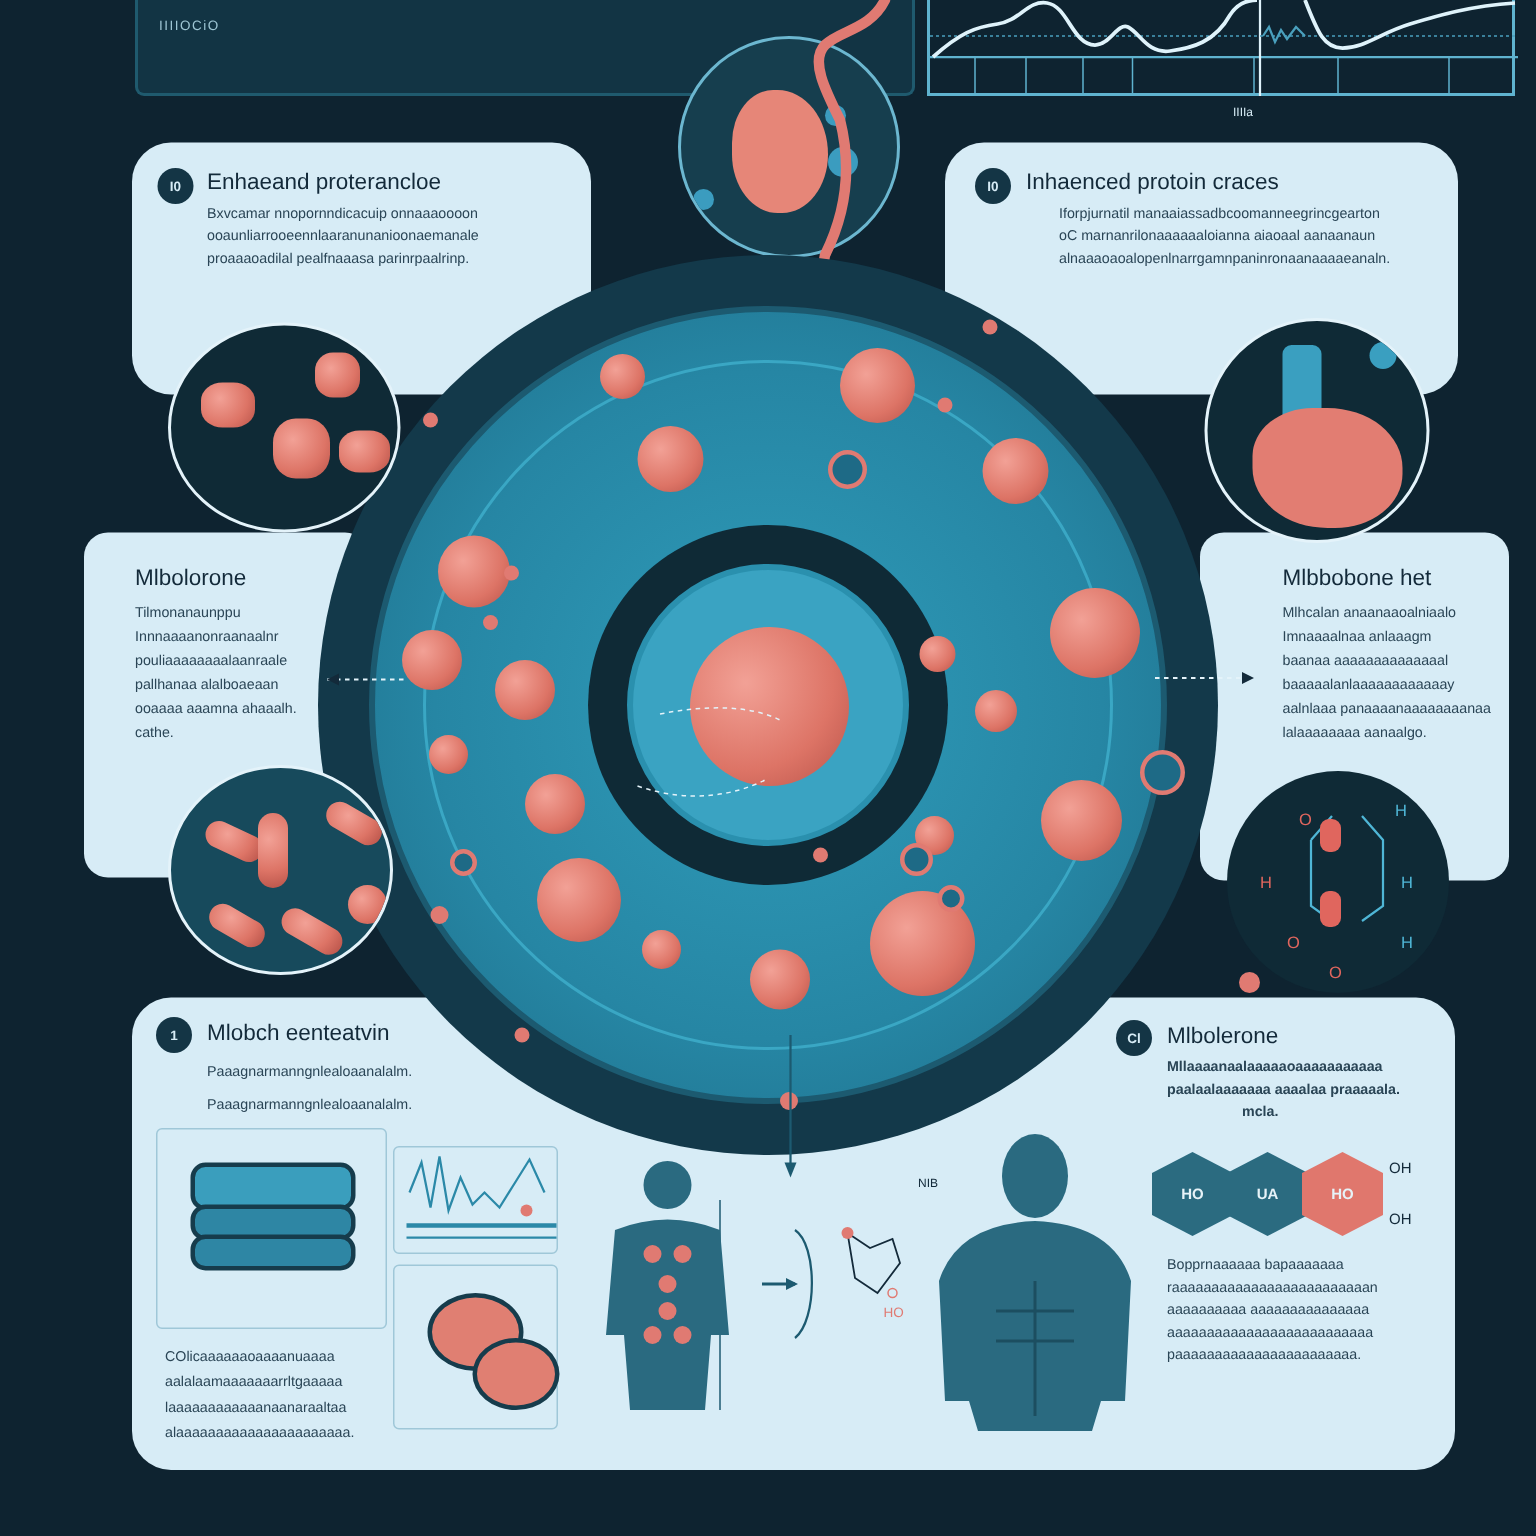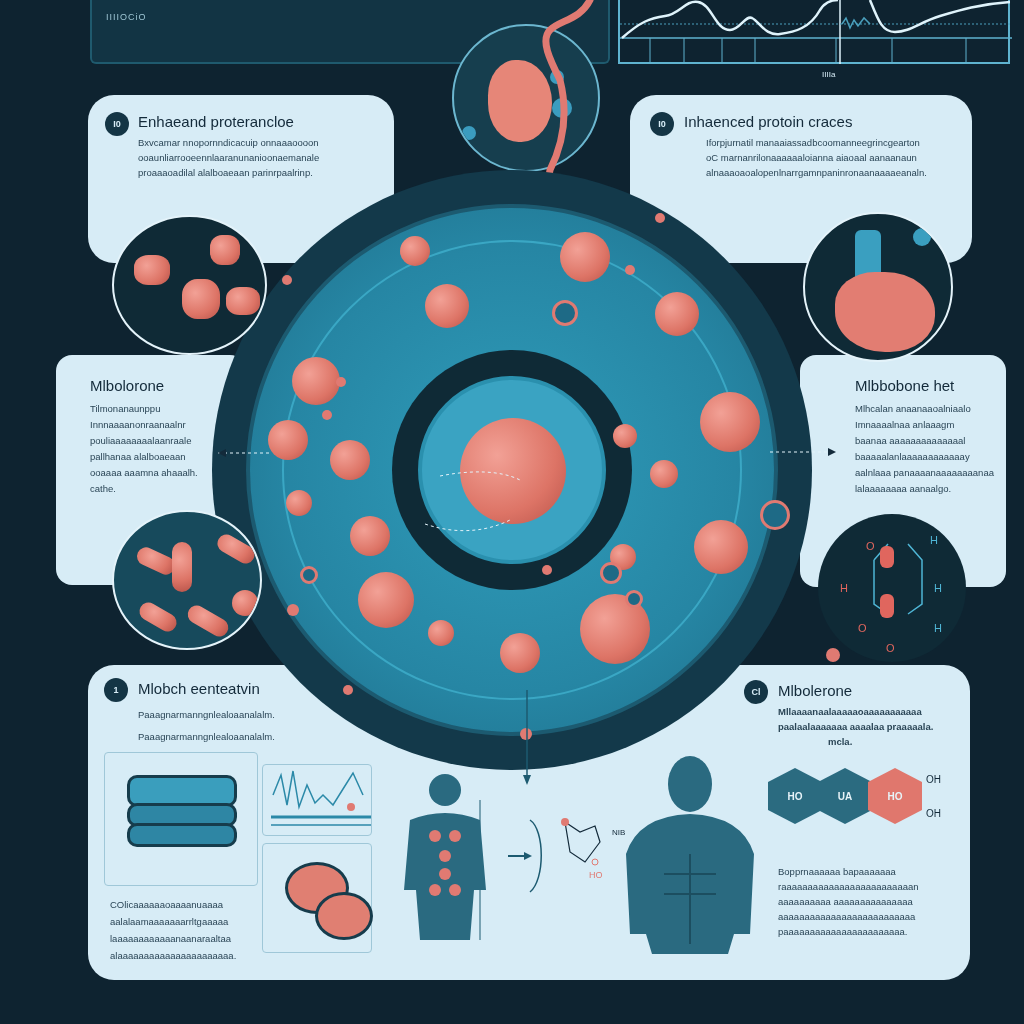--- a/index.html
+++ b/index.html
@@ -55,21 +55,21 @@
 <svg class="abs" style="left:520px;top:0" width="80" height="230">
   <path d="M70 0 C60 20,40 20,30 30 C20 40,30 60,40 80 C50 120,40 150,30 170 C25 190,40 210,30 228" fill="none" stroke="#e07a72" stroke-width="7" stroke-linecap="round"></path>
 </svg>
 
 <div class="panel" style="left:88px;top:95px;width:306px;height:168px;">
   <div class="badge" style="left:17px;top:17px;">I0</div>
   <div class="h" style="left:50px;top:18px;">Enhaeand proterancloe</div>
   <div class="p" style="left:50px;top:40px;">
     <div>Bxvcamar nnopornndicacuip onnaaaoooon</div>
     <div>ooaunliarrooeennlaaranunanioonaemanale</div>
-    <div>proaaaoadilal alalboaeaan parinrpaalrinp.</div>
+    <div>proaaaoadilal pealfnaaasa parinrpaalrinp.</div>
   </div>
 </div>
 
 <div class="panel" style="left:630px;top:95px;width:342px;height:168px;">
   <div class="badge" style="left:20px;top:17px;">I0</div>
   <div class="h" style="left:54px;top:18px;">Inhaenced protoin craces</div>
   <div class="p" style="left:54px;top:40px;margin-left:22px;">
     <div>Iforpjurnatil manaaiassadbcoomanneegrincgearton</div>
     <div>oC marnanrilonaaaaaaloianna aiaoaal aanaanaun</div>
     <div>alnaaaoaoalopenlnarrgamnpaninronaanaaaaeanaln.</div>
@@ -238,33 +238,33 @@
   <path d="M10 10 L25 20 L40 14 L45 30 L30 50 L15 40 Z" fill="none" stroke="#132a3a" stroke-width="1.2"></path>
   <circle cx="10" cy="10" r="4" fill="#e07a72"></circle>
   <circle cx="40" cy="50" r="3" fill="none" stroke="#e07a72"></circle>
   <text x="34" y="66" fill="#e07a72" font-size="9" font-family="Liberation Sans, sans-serif">HO</text>
 </svg>
 <svg class="abs" style="left:618px;top:744px" width="140" height="210">
   <ellipse cx="72" cy="40" rx="22" ry="28" fill="#2a6a80"></ellipse>
   <path d="M8 110 Q20 72 72 70 Q124 72 136 110 L132 190 L116 190 L110 210 L34 210 L28 190 L12 190 Z" fill="#2a6a80"></path>
   <path d="M46 130 L98 130 M46 150 L98 150 M72 110 L72 200" stroke="#1c4e60" stroke-width="2"></path>
 </svg>
-<div class="abs" style="left:612px;top:828px;font-size:8px;color:#132a3a;">NIB</div>
+<div class="abs" style="left:612px;top:784px;font-size:8px;color:#132a3a;">NIB</div>
 
 <div class="badge" style="left:744px;top:680px;">Cl</div>
 <div class="h" style="left:778px;top:682px;">Mlbolerone</div>
 <div class="p" style="left:778px;top:704px;line-height:15px;font-weight:bold;">
   <div>Mllaaaanaalaaaaaoaaaaaaaaaaa</div>
   <div>paalaalaaaaaaa aaaalaa praaaaala.</div>
   <div style="padding-left:50px;">mcla.</div>
 </div>
 <div class="hex" style="left:768px;top:768px;background:#2b6b80;">HO</div>
 <div class="hex" style="left:818px;top:768px;background:#2b6b80;">UA</div>
 <div class="hex" style="left:868px;top:768px;background:#e0776d;">HO</div>
 <div class="abs" style="left:926px;top:774px;font-size:10px;color:#132a3a;">OH</div>
 <div class="abs" style="left:926px;top:808px;font-size:10px;color:#132a3a;">OH</div>
-<div class="p" style="left:778px;top:864px;line-height:15px;">
+<div class="p" style="left:778px;top:836px;line-height:15px;">
   <div>Bopprnaaaaaa bapaaaaaaa</div>
   <div>raaaaaaaaaaaaaaaaaaaaaaaaan</div>
   <div>aaaaaaaaaa aaaaaaaaaaaaaaa</div>
   <div>aaaaaaaaaaaaaaaaaaaaaaaaaa</div>
   <div>paaaaaaaaaaaaaaaaaaaaaaa.</div>
 </div>
 
 </body></html>

